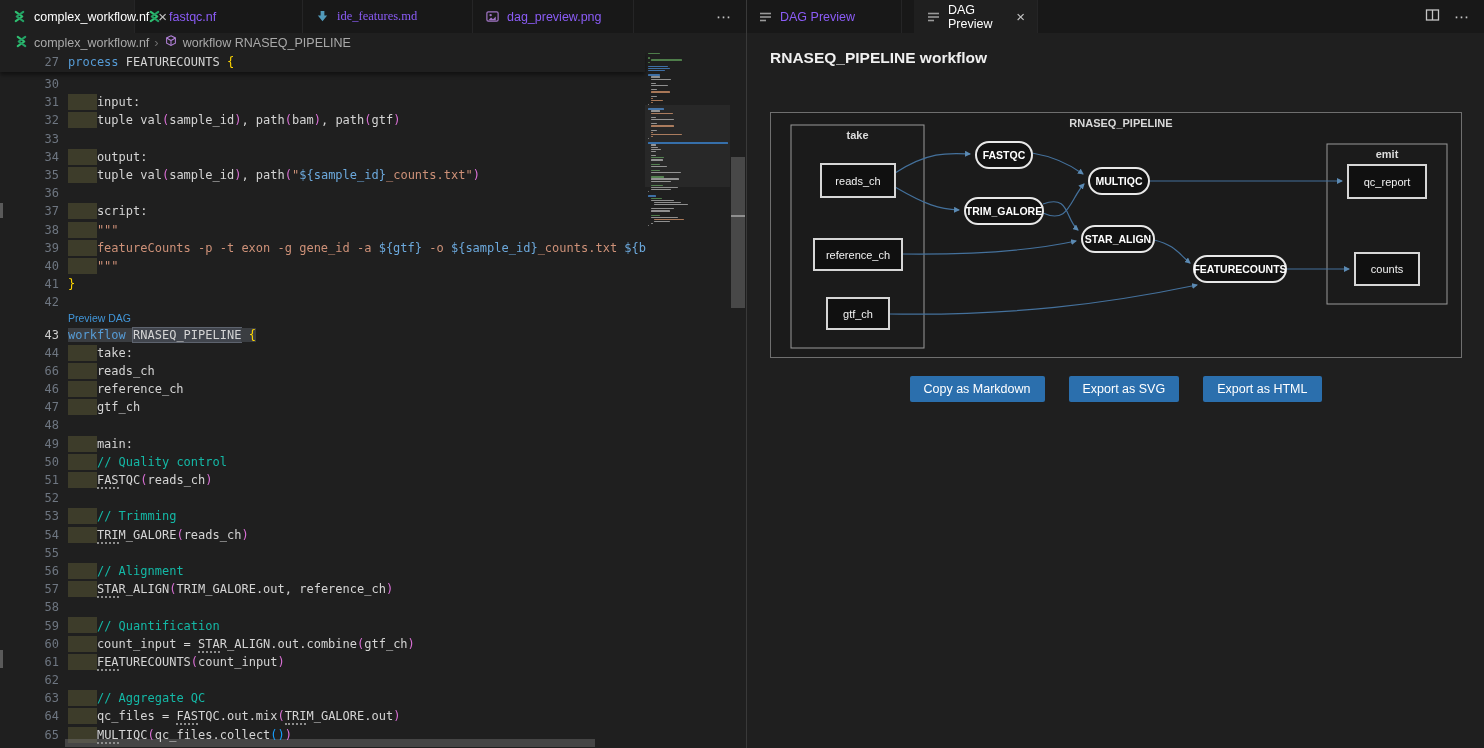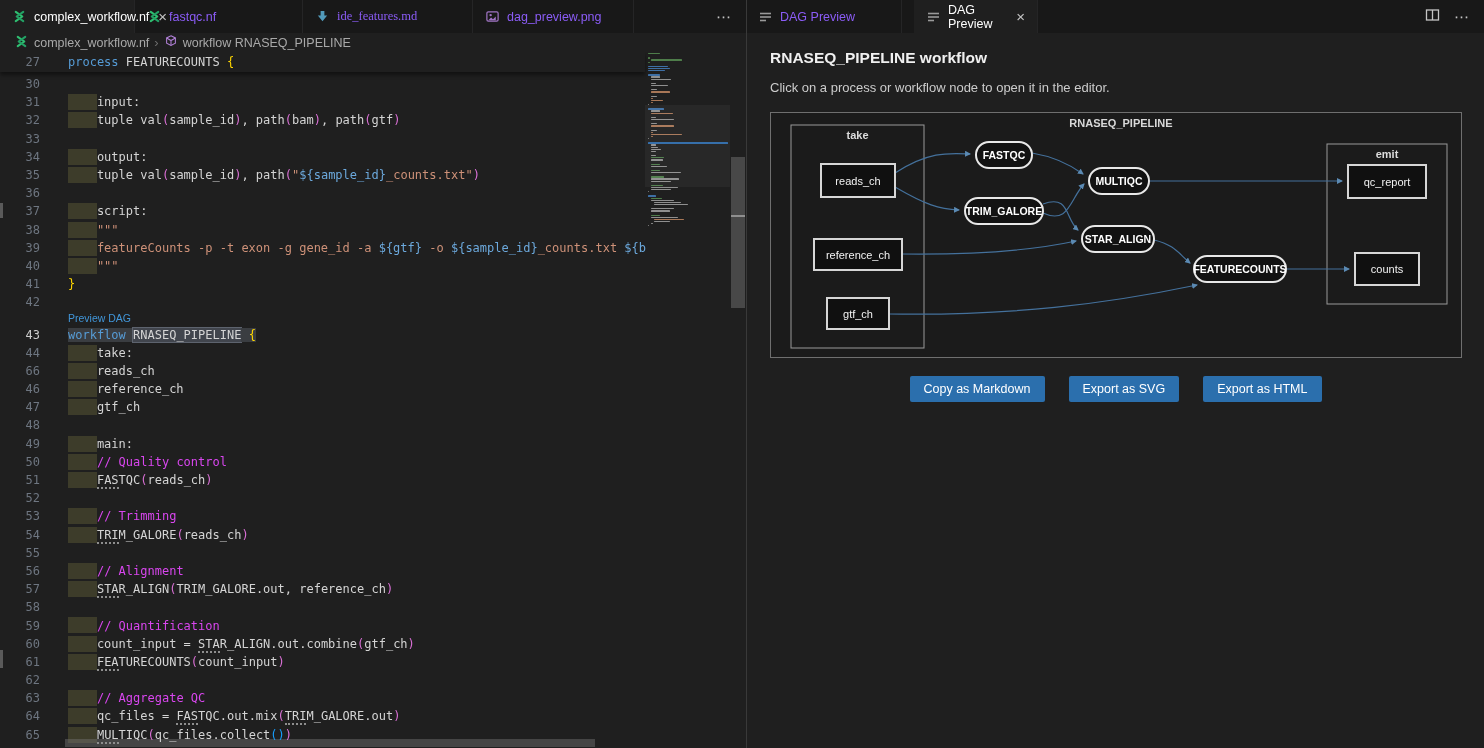--- a/index.html
+++ b/index.html
@@ -25,27 +25,27 @@
   #breadcrumb .crumb { display:flex; align-items:center; gap:5px; cursor:pointer; }
   #breadcrumb .sep { color:#6e6e6e; font-size:13px; }
 
   
   #editor { position:absolute; left:0; top:52px; width:746px; height:696px; background:#1f1f1f; overflow:hidden;
     font-family:"DejaVu Sans Mono", monospace; font-size:12px; }
   #sticky { position:absolute; left:0; top:0; width:645px; height:20px; background:#1f1f1f;
     box-shadow:0 3px 4px rgba(0,0,0,.45); z-index:5; display:flex; align-items:center; }
   #code-lines { position:absolute; left:0; top:23px; width:645px; }
   .code-row { position:relative; height:18.2px; display:flex; align-items:center; white-space:pre; }
-  .gutter { width:68px; flex:none; text-align:right; padding-right:28px; color:#6e7681; font-size:12px; }
+  .gutter { width:68px; flex:none; text-align:right; padding-right:9px; color:#6e7681; font-size:12px; }
   .gutter.cur { color:#cccccc; }
   .ctext { position:relative; z-index:1; }
   .indent-band { position:absolute; left:68px; top:1px; width:29px; height:16px; background:#3d3c2a; z-index:0; }
   .codelens-row { height:14px; display:flex; align-items:center; }
   .codelens { margin-left:68px; font-family:"Liberation Sans", sans-serif; font-size:10.5px; color:#4196d9; cursor:pointer; }
-  .c-kw{color:#569cd6} .c-fg{color:#d4d4d4} .c-cm{color:#d946ef} .c-str{color:#ce9178}
+  .c-kw{color:#569cd6} .c-fg{color:#d4d4d4} .c-cm{color:#14b8a6} .c-str{color:#ce9178}
   .c-y{color:#ffd700} .c-p{color:#da70d6} .c-b{color:#179fff} .c-ip{color:#6ca9dd}
   .t-sel{background:#3a3d41} .t-hl{background:#41454d; box-shadow:0 0 0 1px #5d636e}
   .t-d3{border-bottom:2px dotted #8e8e8e}
   .edge-mark { position:absolute; left:0; width:3px; background:#5a5a5a; z-index:6; }
 
   
   #minimap { position:absolute; left:645px; top:0; width:85px; height:696px; background:#1f1f1f; padding:1px 0 0 3px; }
   .mm-row { height:1.3px; margin-bottom:0.83px; border-radius:0.5px; }
   #minimap-slider { position:absolute; left:645px; top:53px; width:85px; height:82px; background:rgba(255,255,255,0.045); }
   #vscrollbar { position:absolute; left:730px; top:0; width:16px; height:696px; }
@@ -298,21 +298,20 @@
     </div>
     <div id="hscrollbar"></div>
   <div class="edge-mark" style="top: 151px; height: 15px;"></div>
       <div class="edge-mark" style="top: 598px; height: 18px;"></div>
     </div>
 
   <div id="panel-divider"></div>
 
   <div id="rpanel">
     <h1>RNASEQ_PIPELINE workflow</h1>
-    <div class="subtitle">Click on a process or workflow node to open it in the editor.</div>
     <div id="dag-wrap"><svg width="692" height="246" viewBox="0 0 692 246">
           <defs>
             <marker id="arr" markerWidth="7" markerHeight="6" refX="5" refY="3" orient="auto" markerUnits="userSpaceOnUse">
               <path d="M0,0 L6,3 L0,6 Z" fill="#5b8ab3"></path>
             </marker>
           </defs>
           <text x="350" y="14" text-anchor="middle" fill="#d8d8d8" font-size="11" font-weight="bold" font-family="&quot;Liberation Sans&quot;, sans-serif">RNASEQ_PIPELINE</text>
           <g>
             <rect x="20" y="12" width="133" height="223" fill="none" stroke="#9a9a9a" stroke-width="1"></rect>
             <text x="86.5" y="26" text-anchor="middle" fill="#dcdcdc" font-size="11" font-weight="bold" font-family="&quot;Liberation Sans&quot;, sans-serif">take</text>

